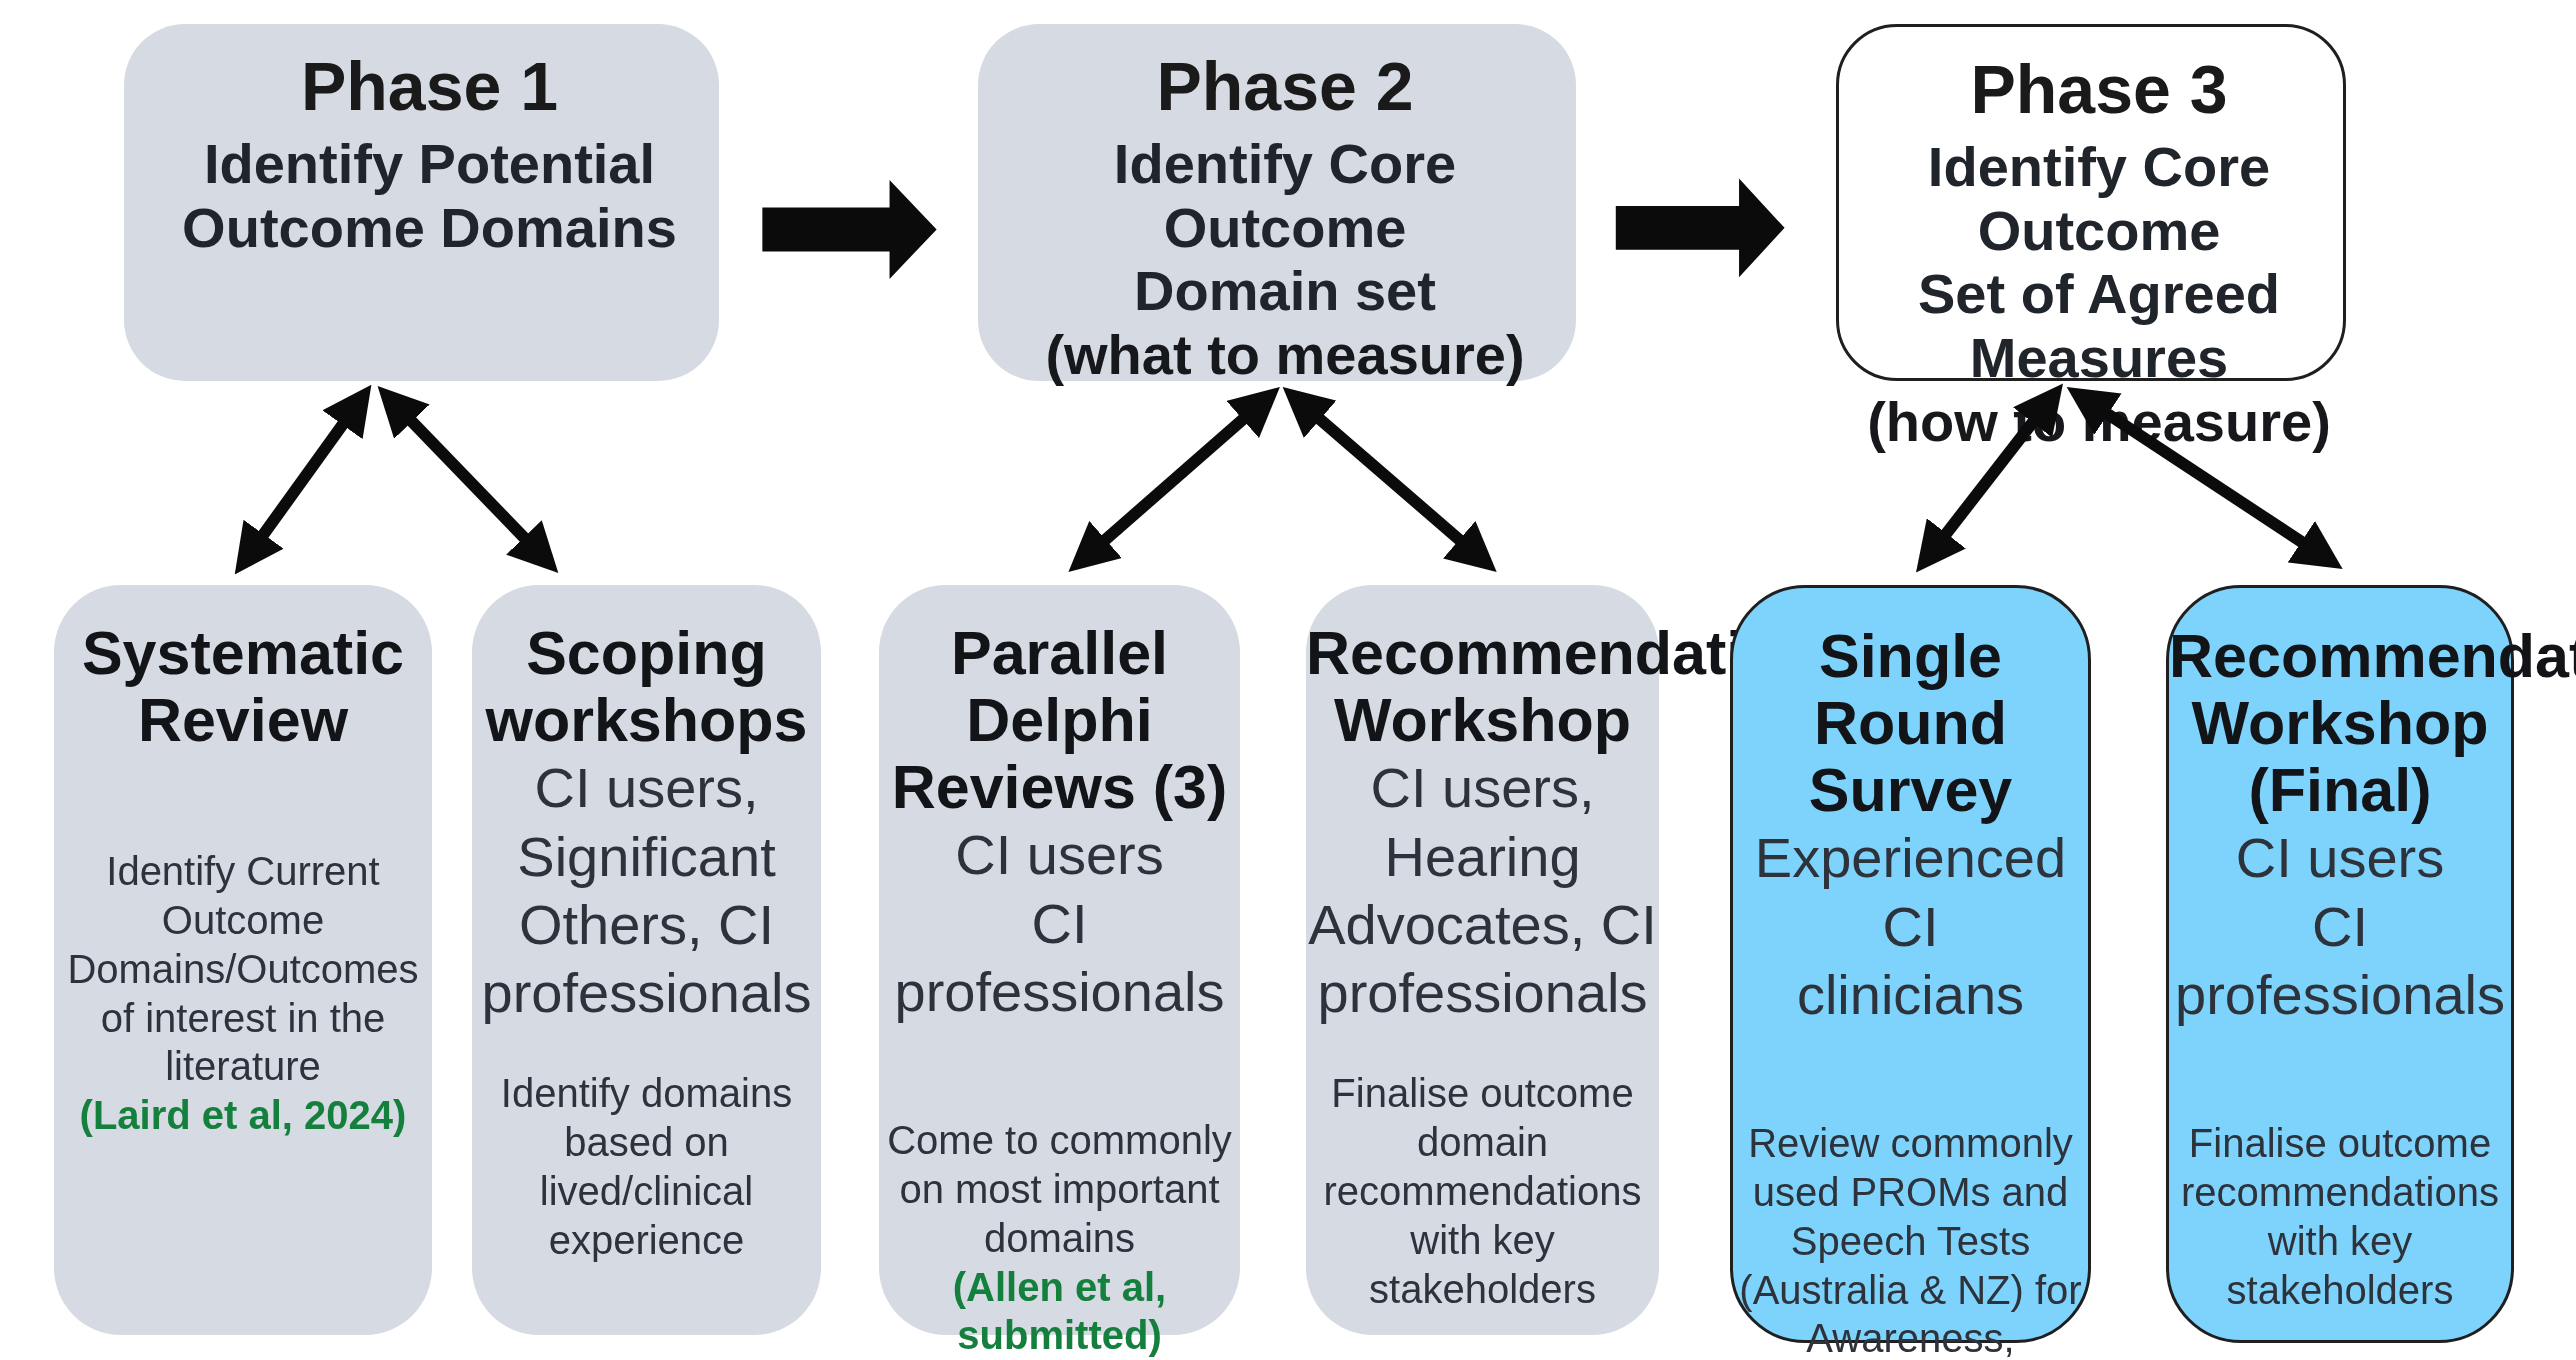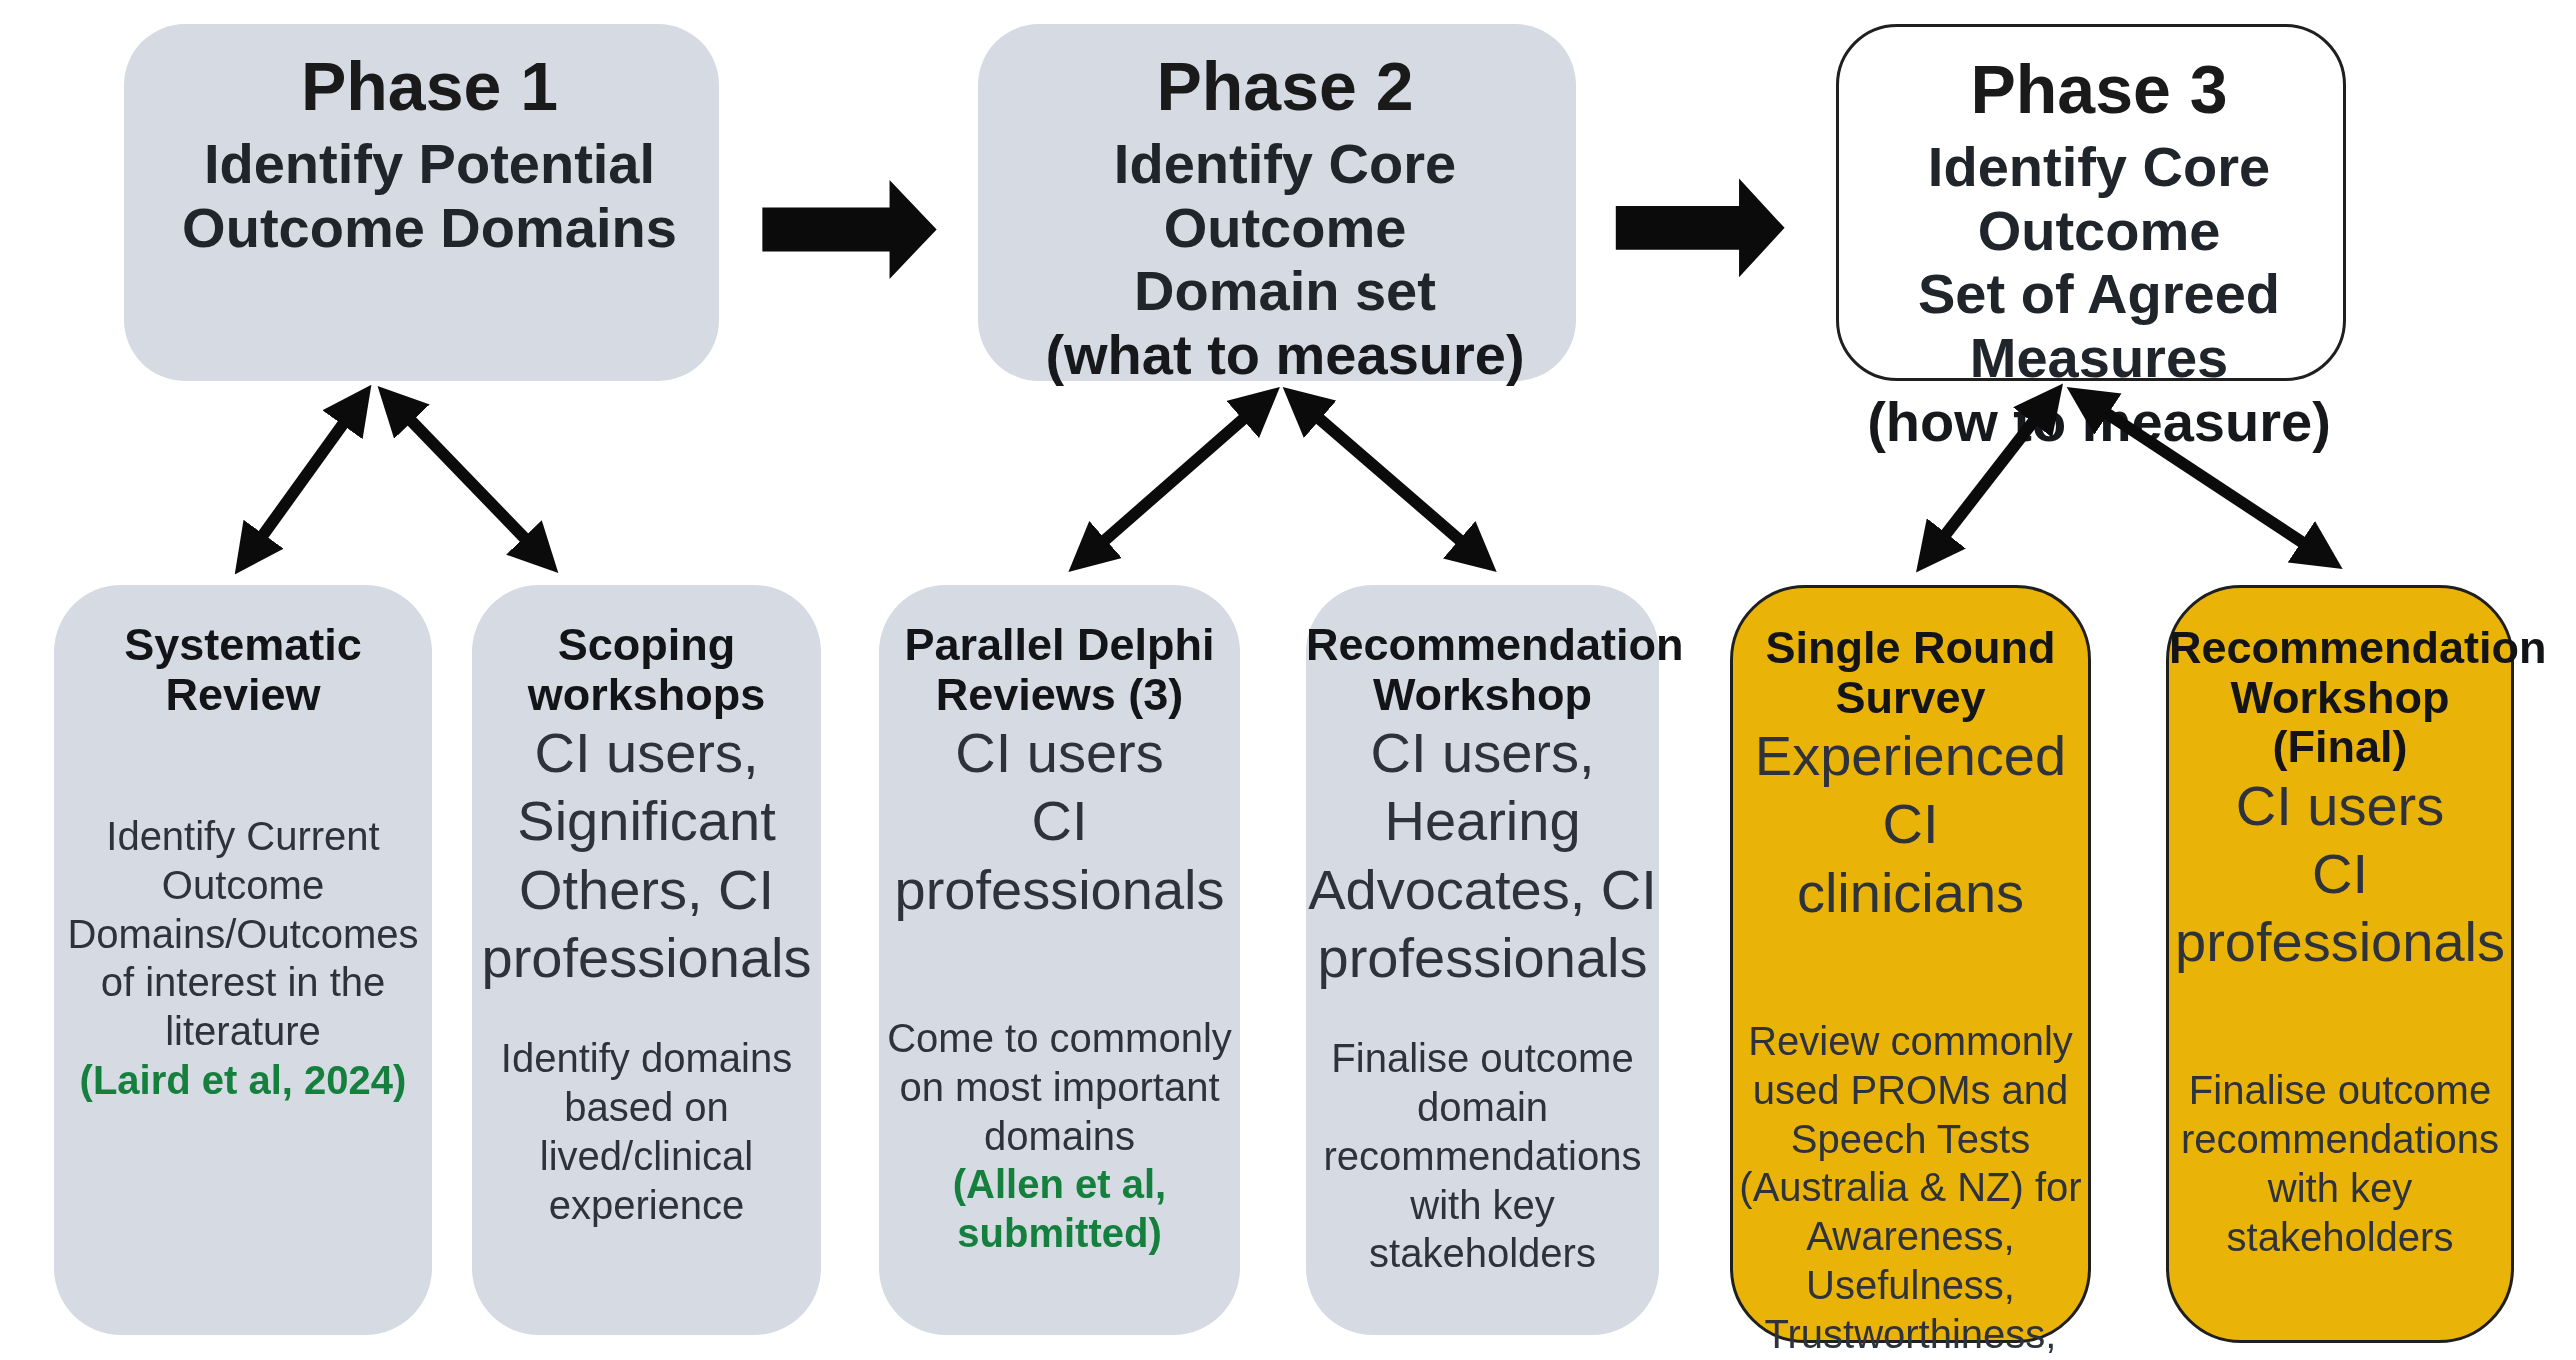--- a/index.html
+++ b/index.html
@@ -14,28 +14,28 @@
   #p1{left:124px;width:595px;}
   #p2{left:978px;width:598px;}
   #p3{left:1836px;width:510px;}
   .phase-title{margin-top:23.6px;font-size:68px;font-weight:bold;line-height:1.15;}
   .phase-sub{margin-top:6.3px;font-size:56px;line-height:1.14;white-space:pre-line;color:#20242b;font-weight:bold;}
   .phase-note{font-size:56px;font-weight:bold;line-height:1.14;color:#16181c;}
 
   
   .activity{position:absolute;top:585px;height:750px;border-radius:67px;
             background:#d5dae3;text-align:center;}
-  .activity.outlined{background:#eab308;border:3.1px solid #1f1f1f;height:758px;border-radius:75px;}
+  .activity.outlined{background:#7dd3fc;border:3.1px solid #1f1f1f;height:758px;border-radius:75px;}
   #b1{left:54px;width:378px;}
   #b2{left:472px;width:349px;}
   #b3{left:879px;width:361px;}
   #b4{left:1306px;width:353px;}
   #b5{left:1730px;width:361px;}
   #b6{left:2166px;width:348px;}
-  .act-title{margin-top:35px;font-size:45px;font-weight:bold;line-height:1.1;
+  .act-title{margin-top:35px;font-size:61px;font-weight:bold;line-height:1.1;
              white-space:pre-line;color:#121417;}
   .act-part{font-size:56px;line-height:1.22;white-space:pre-line;color:#2d323b;}
   .act-desc{font-size:40px;line-height:1.22;white-space:pre-line;color:#2d323b;}
   .act-cite{font-size:40px;line-height:1.22;font-weight:bold;
             white-space:pre-line;color:#15803d;}
   #b1 .act-part{margin-top:49px;}
   #b1 .act-desc{margin-top:93px;}
   #b3 .act-desc,#b5 .act-desc,#b6 .act-desc{margin-top:90px;}
   #b2 .act-desc,#b4 .act-desc{margin-top:42px;}
 

